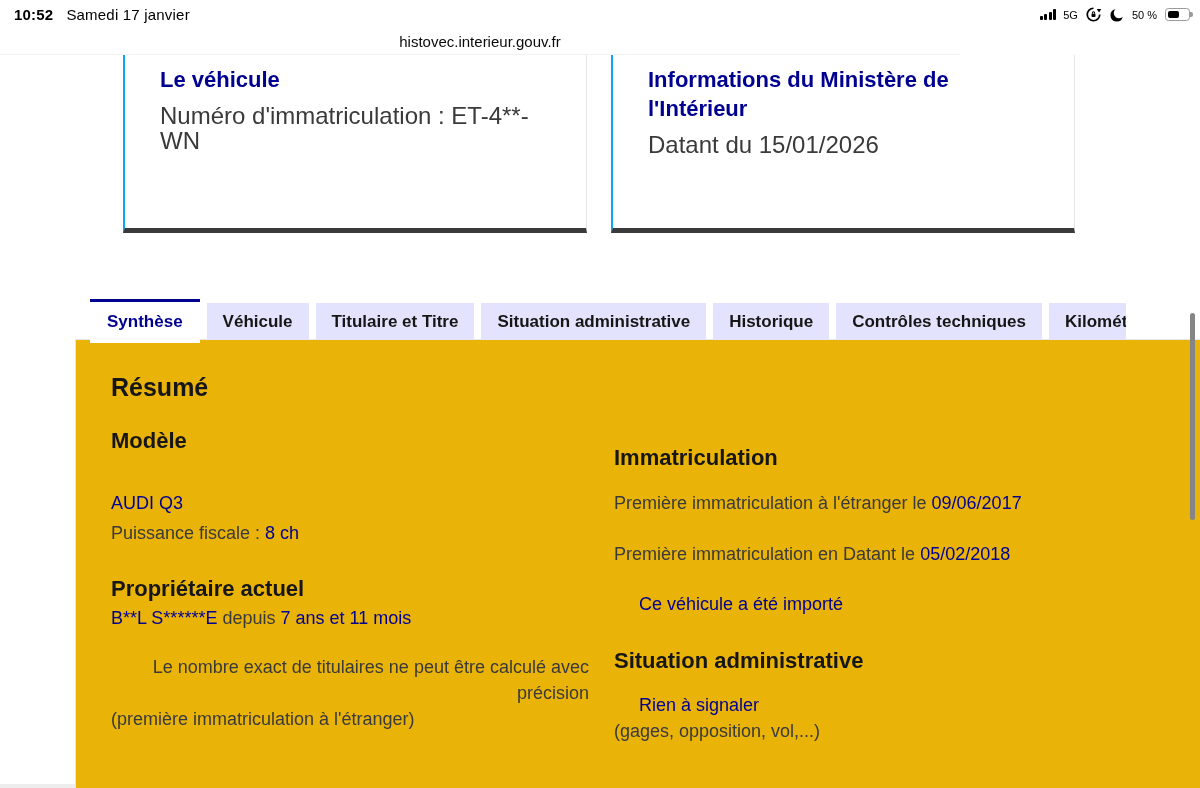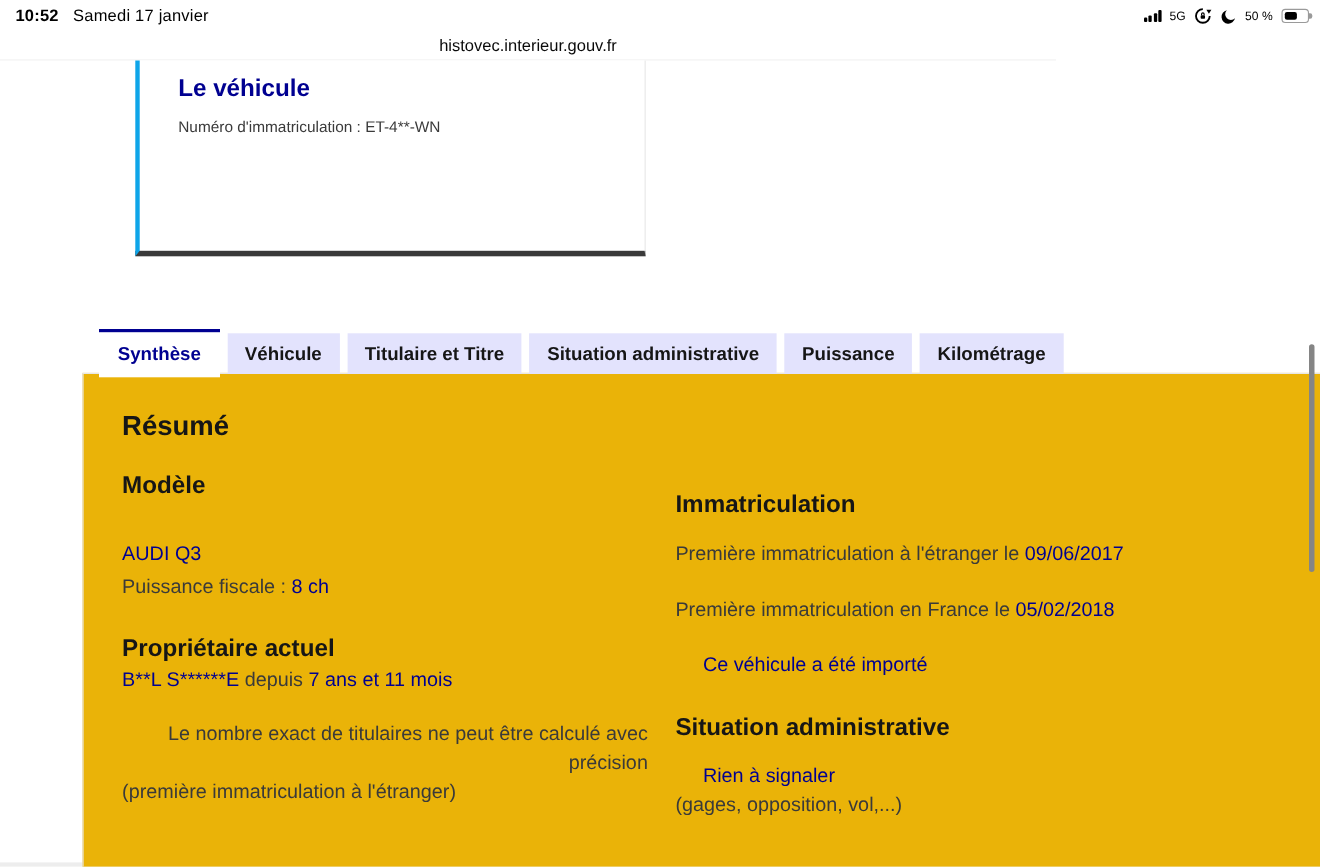--- a/index.html
+++ b/index.html
@@ -23,26 +23,26 @@
   .battery .nub { position:absolute; right:-3.5px; top:3.2px; width:2.2px; height:5px;
     background:#9a9a9a; border-radius:0 2px 2px 0; }
 
   
   .urlbar { position:absolute; top:28px; left:0; width:960px; height:27px; background:#fff;
     display:flex; align-items:center; justify-content:center;
     font-size:15px; color:#0a0a0a; border-bottom:1px solid #f1f1f1; }
 
   
   .card { position:absolute; top:55px; height:178px; width:464px; background:#fff;
-    border-left:4px solid #0ea5e9; border-right:1px solid #e7e7e7;
+    border-left:2px solid #0ea5e9; border-right:1px solid #e7e7e7;
     border-bottom:5px solid #3a3a3a; padding:10px 34px 0 35px; }
   .card1 { left:123px; }
   .card2 { left:611px; }
   .card h2 { color:#000091; font-size:22px; font-weight:700; line-height:29px; max-width:400px; }
-  .card p { margin-top:9px; color:#3a3a3a; font-size:14px; line-height:25px; }
+  .card p { margin-top:9px; color:#3a3a3a; font-size:24px; line-height:25px; }
 
   
   .tabstrip { position:absolute; left:90px; top:299px; width:1036px; height:45px;
     display:flex; gap:7px; overflow:hidden; z-index:3; align-items:flex-start; }
   .tab { flex:0 0 auto; white-space:nowrap; font-size:17px; font-weight:700; color:#161616;
     background:#e3e3fd; height:37px; margin-top:4px; padding:0 16px; line-height:37px;
     cursor:pointer; }
   .tab.active { background:#fff; color:#000091; border-top:3px solid #000091;
     height:44px; margin-top:0; line-height:39px; padding:0 17px; }
 
@@ -105,27 +105,32 @@
   </div>
 
   <div class="urlbar">
     <span>histovec.interieur.gouv.fr</span>
   </div>
 
   <div class="card card1">
     <h2>Le véhicule</h2>
     <p>Numéro d'immatriculation : ET-4**-WN</p>
   </div>
+  <div class="card card2">
+    <h2>Informations du Ministère de l'Intérieur</h2>
+    <p>Datant du 15/01/2026</p>
+  </div>
 
   <div class="tabstrip">
     <div class="tab active">Synthèse</div>
     <div class="tab">Véhicule</div>
     <div class="tab">Titulaire et Titre</div>
     <div class="tab">Situation administrative</div>
-    <div class="tab">Puissance</div>
+    <div class="tab">Historique</div>
+    <div class="tab">Contrôles techniques</div>
     <div class="tab">Kilométrage</div>
   </div>
 
   <div class="panel">
     <div class="inner">
       <div class="h-resume">Résumé</div>
 
       <div class="col-left">
         <div class="abs sec-h" style="top:88px; left:0;">Modèle</div>
         <div class="abs txt blue nowrap" style="top:150px; left:0;">AUDI Q3</div>
@@ -140,21 +145,21 @@
         <div class="abs txt" style="top:314px; left:0; width:478px;text-align:right;">Le nombre exact de titulaires ne peut être calculé avec précision</div>
         <div class="abs txt" style="top:366px; left:0;">(première immatriculation à l'étranger)</div>
       </div>
 
       <div class="col-right">
         <div class="abs sec-h" style="top:105px; left:0;">Immatriculation</div>
         <div class="abs txt nowrap" style="top:150px; left:0;">
           <span>Première immatriculation à l'étranger le </span><span class="blue">09/06/2017</span>
         </div>
         <div class="abs txt nowrap" style="top:201px; left:0;">
-          <span>Première immatriculation en France le </span><span class="blue">05/02/2018</span>
+          <span>Première immatriculation en Datant le </span><span class="blue">05/02/2018</span>
         </div>
         <div class="abs txt blue indent nowrap" style="top:251px; left:0;">Ce véhicule a été importé</div>
 
         <div class="abs sec-h" style="top:308px; left:0;">Situation administrative</div>
         <div class="abs txt blue indent nowrap" style="top:352px; left:0;">Rien à signaler</div>
         <div class="abs txt nowrap" style="top:378px; left:0;">(gages, opposition, vol,...)</div>
       </div>
     </div>
   </div>
 

